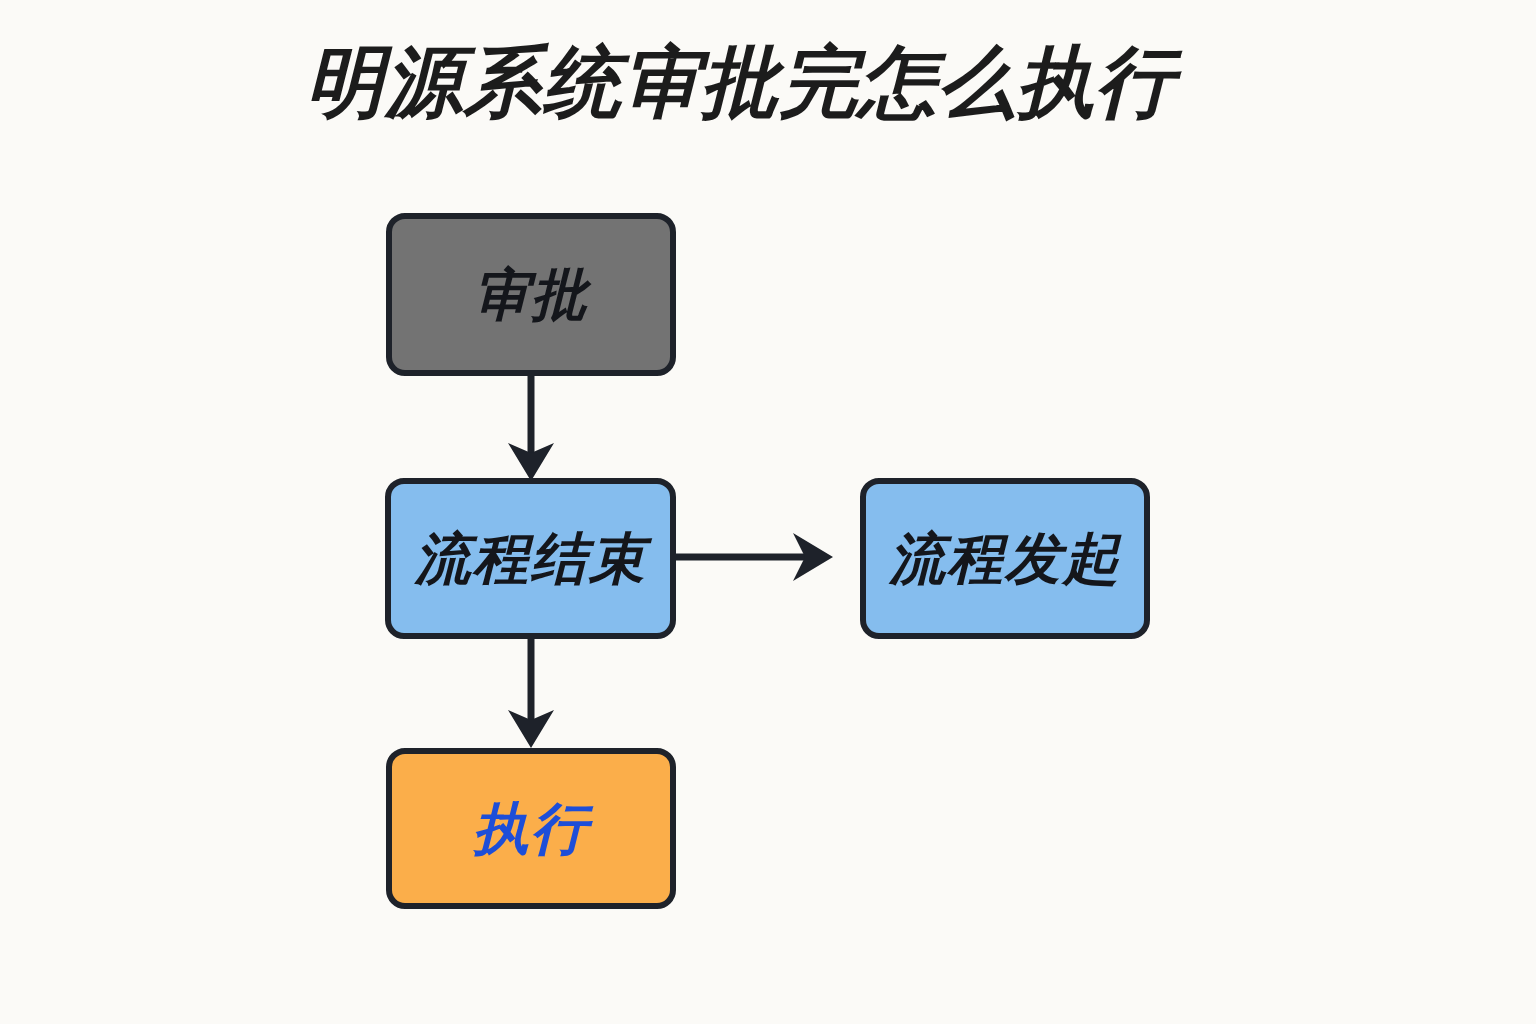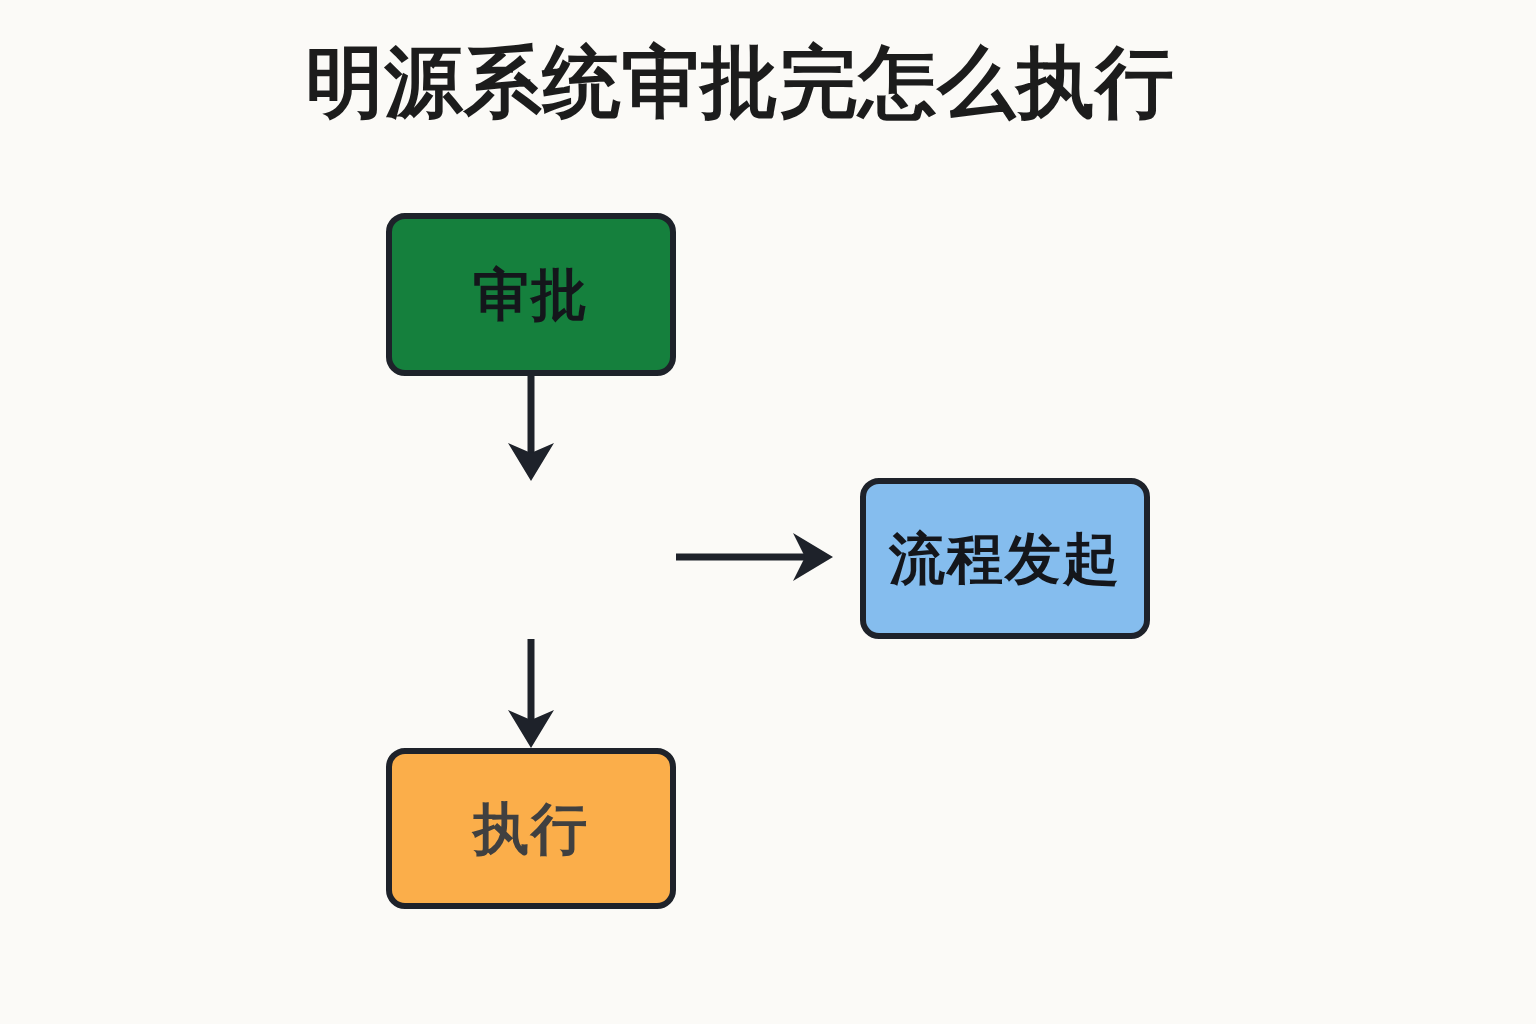--- a/index.html
+++ b/index.html
@@ -12,20 +12,21 @@
     background: #FBFAF7;
     font-family: "Liberation Sans", "DejaVu Sans", sans-serif;
     overflow: hidden;
   }
 
   #canvas {
     position: relative;
     width: 1536px;
     height: 1024px;
     background: #FBFAF7;
+    font-style: italic;
   }
 
   
   #chart-title {
     position: absolute;
     left: 0;
     top: 30px;
     width: 1480px;
     text-align: center;
     font-size: 78px;
@@ -100,26 +101,29 @@
       <line class="conn-line" x1="676" y1="557" x2="812" y2="557" stroke="#1E222A"></line>
       <polygon class="conn-head" points="833,557 793,533 805,557 793,581" fill="#1E222A"></polygon>
     </g>
 
     <g>
       <line class="conn-line" x1="531" y1="639" x2="531" y2="726" stroke="#1E222A"></line>
       <polygon class="conn-head" points="531,748 508,710 531,720 554,710" fill="#1E222A"></polygon>
     </g>
   </svg>
 
-  <div id="node-approval" class="node orange" style="left: 386px; top: 213px; width: 290px; height: 163px; background: #15803d; border-color: rgb(30, 34, 42);">
+  <div id="node-approval" class="node orange" style="left: 386px; top: 213px; width: 290px; height: 163px; background: #737373; border-color: rgb(30, 34, 42);">
     <span class="node-label" style="color: rgb(20, 22, 27);">审批</span>
   </div>
 
+  <div id="node-process-end" class="node blue" style="left: 385px; top: 478px; width: 291px; height: 161px; background: rgb(133, 189, 238); border-color: rgb(30, 34, 42);">
+    <span class="node-label" style="color: rgb(20, 22, 27);">流程结束</span>
+  </div>
 
   <div id="node-process-start" class="node blue" style="left: 833px; top: 478px; width: 290px; height: 161px; background: rgb(133, 189, 238); border-color: rgb(30, 34, 42); margin-left: 27px;">
     <span class="node-label" style="color: rgb(20, 22, 27);">流程发起</span>
   </div>
 
   <div id="node-execute" class="node orange" style="left: 386px; top: 748px; width: 290px; height: 161px; background: rgb(251, 174, 74); border-color: rgb(30, 34, 42);">
-    <span class="node-label" style="color: #404040;">执行</span>
+    <span class="node-label" style="color: #1d4ed8;">执行</span>
   </div>
 
 </div>
 
 </body></html>

